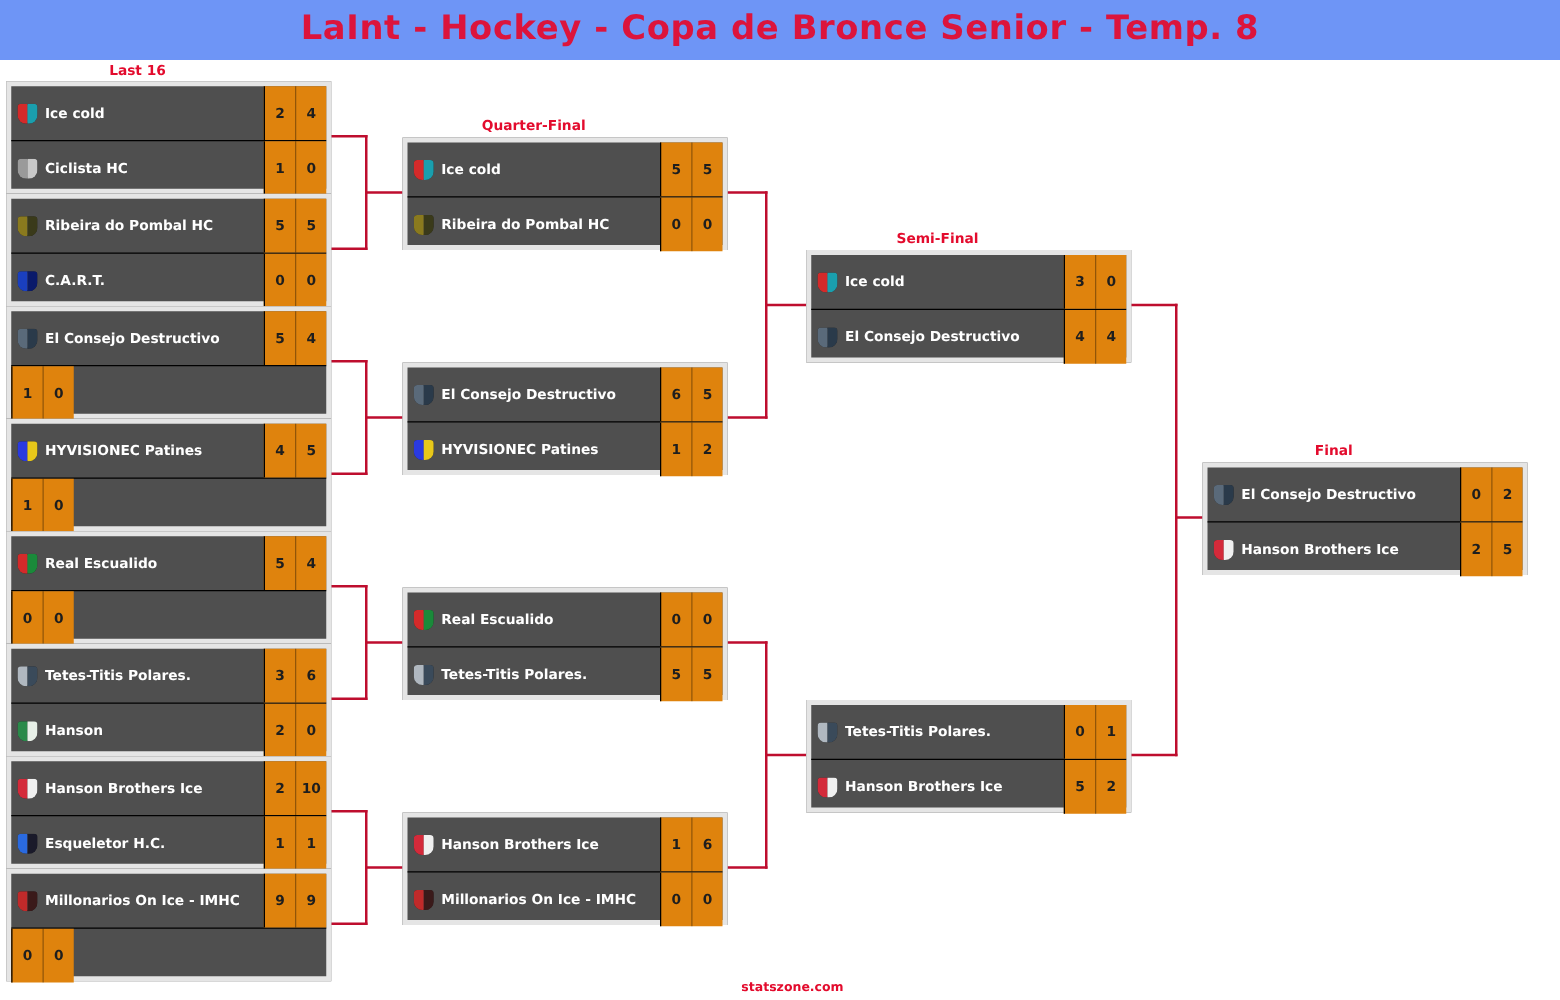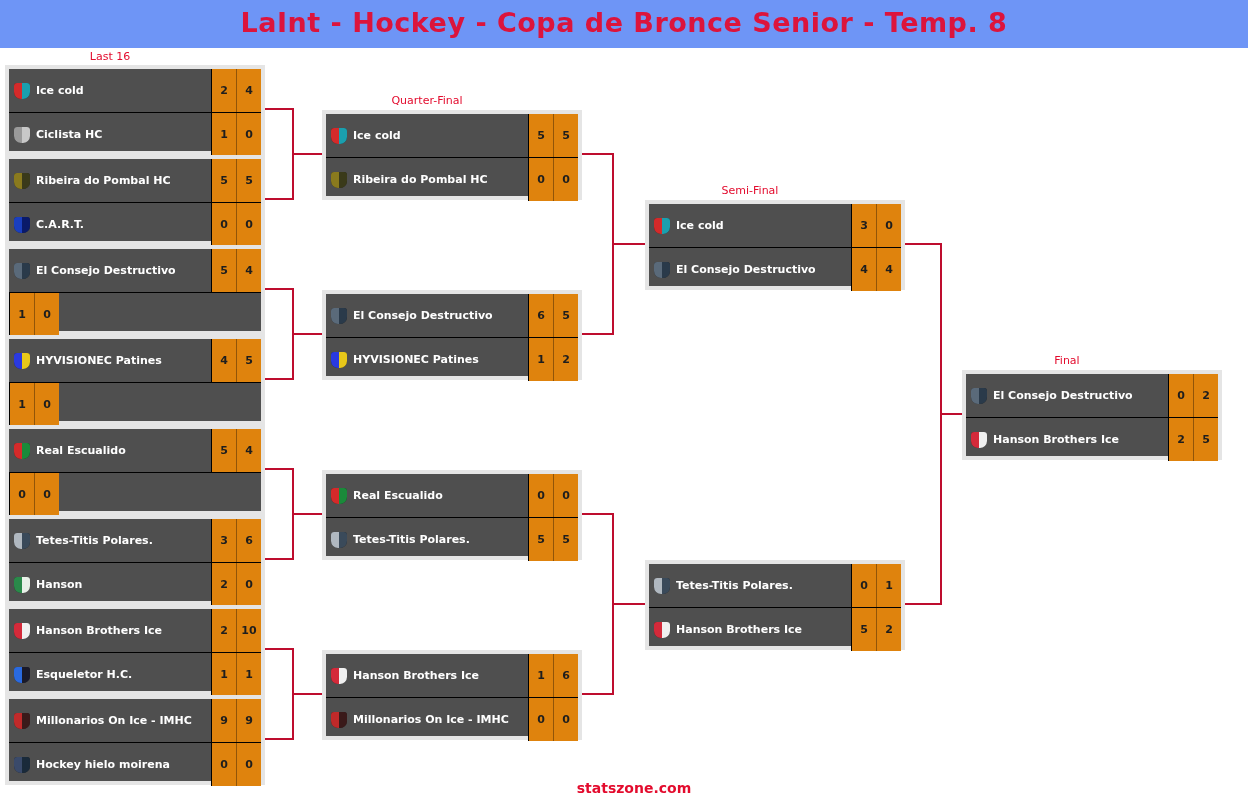--- a/index.html
+++ b/index.html
@@ -15,21 +15,21 @@
     font-size:27px; font-weight:bold; color:var(--title_color,#DC143C);
     letter-spacing:0.5px;
   }
   .sheet {
     position:absolute; left:0; top:48px; width:1248px; height:752px;
     background:var(--sheet,#FFFFFF);
   }
   #bracket { position:absolute; left:0; top:0; width:1248px; height:800px; }
   .round-label {
     position:absolute; width:210px; text-align:center;
-    font-size:11px; font-weight:normal; color:var(--label_color,#E30B2D);
+    font-size:11px; font-weight:bold; color:var(--label_color,#E30B2D);
     line-height:14px;
   }
   .match {
     position:absolute; width:260px; height:90px;
     background:var(--card,#4F4F4F); border:4px solid #e5e5e5;
   }
   .trow { height:43px; display:flex; align-items:stretch; }
   .trow + .trow { border-top:1px solid #000; height:44px; }
   .tname {
     flex:1; display:flex; align-items:center; gap:6px;
@@ -46,21 +46,21 @@
     background:var(--orange,#DF830D); border-left:1px solid #000;
   }
   .scell {
     flex:1; display:flex; align-items:center; justify-content:center;
     color:var(--score_text,#1E1E1E); font-size:11px; font-weight:bold;
   }
   .scell + .scell { border-left:1px solid rgba(0,0,0,0.35); }
   .conn { position:absolute; background:var(--line,#BE0D2E); }
   .watermark {
     position:absolute; bottom:4px; left:0; width:100%; text-align:center;
-    font-size:14px; font-weight:bold; color:var(--label_color,#E30B2D);
+    font-size:10px; font-weight:bold; color:var(--label_color,#E30B2D);
     cursor:pointer;
     padding-left:20px;
   }
 </style>
 </head>
 <body>
 
 <div class="canvas">
   <div class="title">LaInt - Hockey - Copa de Bronce Senior - Temp. 8</div>
   <div class="sheet"></div>
@@ -280,27 +280,20 @@
               <i style="background-color: rgb(58, 26, 26);"></i>
             </span>
              <span class="nm">Millonarios On Ice - IMHC</span>
            </div>
            <div class="scores">
              <span class="scell">9</span>
              <span class="scell">9</span>
            </div>
          </div>
         <div class="trow">
-           <div class="tname">
-             <span class="logo">
-              <i style="background-color: rgb(58, 74, 106);"></i>
-              <i style="background-color: rgb(26, 42, 58);"></i>
-            </span>
-             <span class="nm">Hockey hielo moirena</span>
-           </div>
            <div class="scores">
              <span class="scell">0</span>
              <span class="scell">0</span>
            </div>
          </div>
       </div>
       <div class="match" style="left: 322px; top: 110px;">
         <div class="trow">
            <div class="tname">
              <span class="logo">

